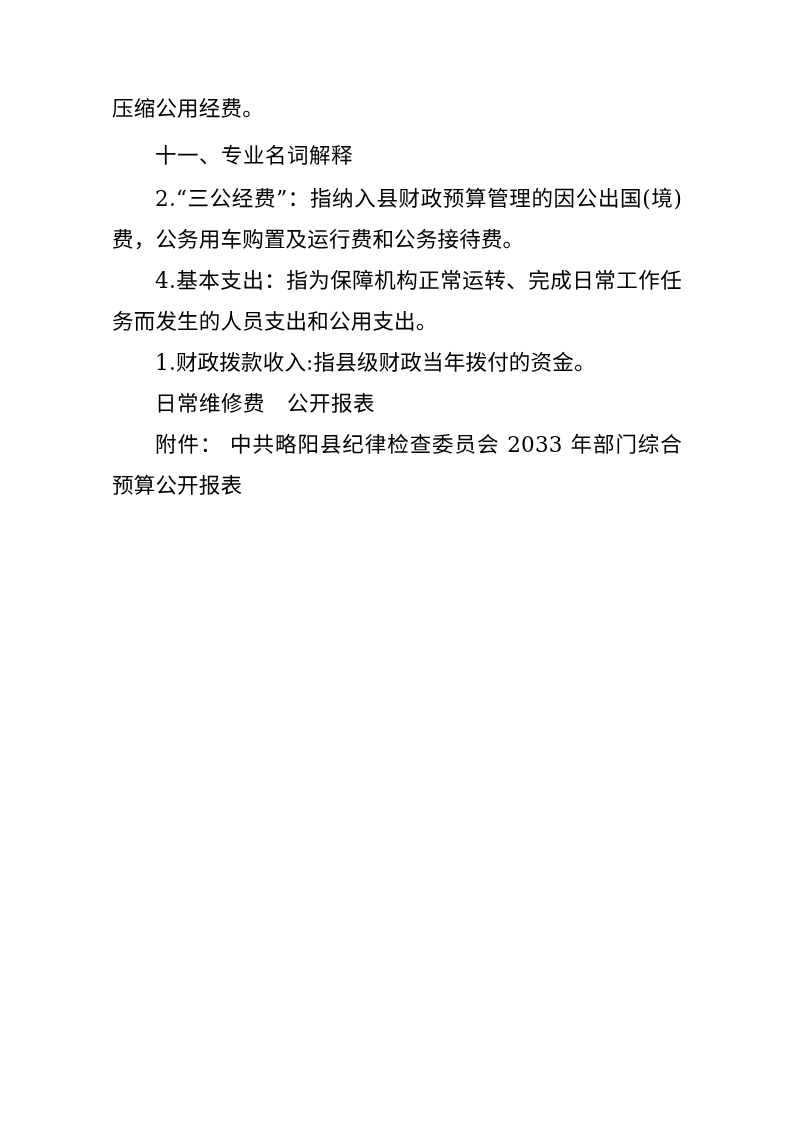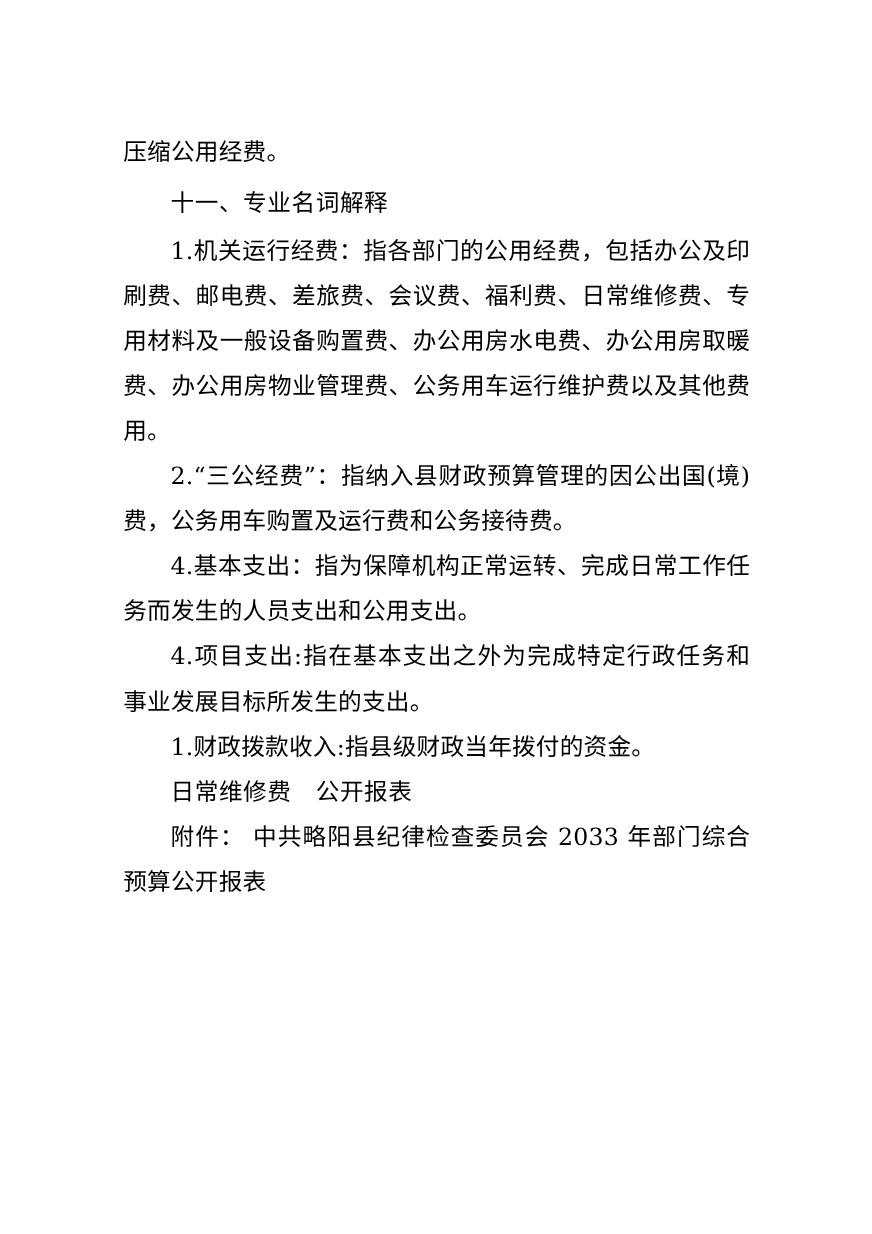--- a/index.html
+++ b/index.html
@@ -16,21 +16,20 @@
   }
   .page {
     position: relative;
     width: 793px;
     height: 1122px;
     box-sizing: border-box;
     padding: 88px 112px 0 112px;
   }
   .doc-body {
     width: 570px;
-    margin-top: 30px;
   }
   .para {
     font-size: 21.5px;
     line-height: 41px;
     text-align: justify;
     text-justify: inter-ideograph;
     margin: 0 0 0 0;
     letter-spacing: 0.2px;
   }
   .para.indent {
@@ -54,27 +53,25 @@
   <div class="doc-body">
 
     <p class="para">压缩公用经费。</p>
 
     <div class="gap-sm"></div>
 
     <h2 class="heading">十一、专业名词解释</h2>
 
     <div class="gap-xs"></div>
 
-    <p class="para indent">1.机关运行经费：指各部门的公用经费，包括办公及印刷费、邮电费、差旅费、会议费、福利费、日常维修费、专用材料及一般设备购置费、办公用房水电费、办公用房取暖费、办公用房物业管理费、公务用车运行维护费以及其他费用。</p>
 
     <p class="para indent">2.“三公经费”：指纳入县财政预算管理的因公出国(境)费，公务用车购置及运行费和公务接待费。</p>
 
     <p class="para indent">4.基本支出：指为保障机构正常运转、完成日常工作任务而发生的人员支出和公用支出。</p>
 
-    <p class="para indent">4.项目支出:指在基本支出之外为完成特定行政任务和事业发展目标所发生的支出。</p>
 
     <p class="para indent">1.财政拨款收入:指县级财政当年拨付的资金。</p>
 
     <h2 class="heading">日常维修费　公开报表</h2>
 
     <p class="para indent">附件： 中共略阳县纪律检查委员会 2033 年部门综合预算公开报表</p>
 
   </div>
 </div>
 

